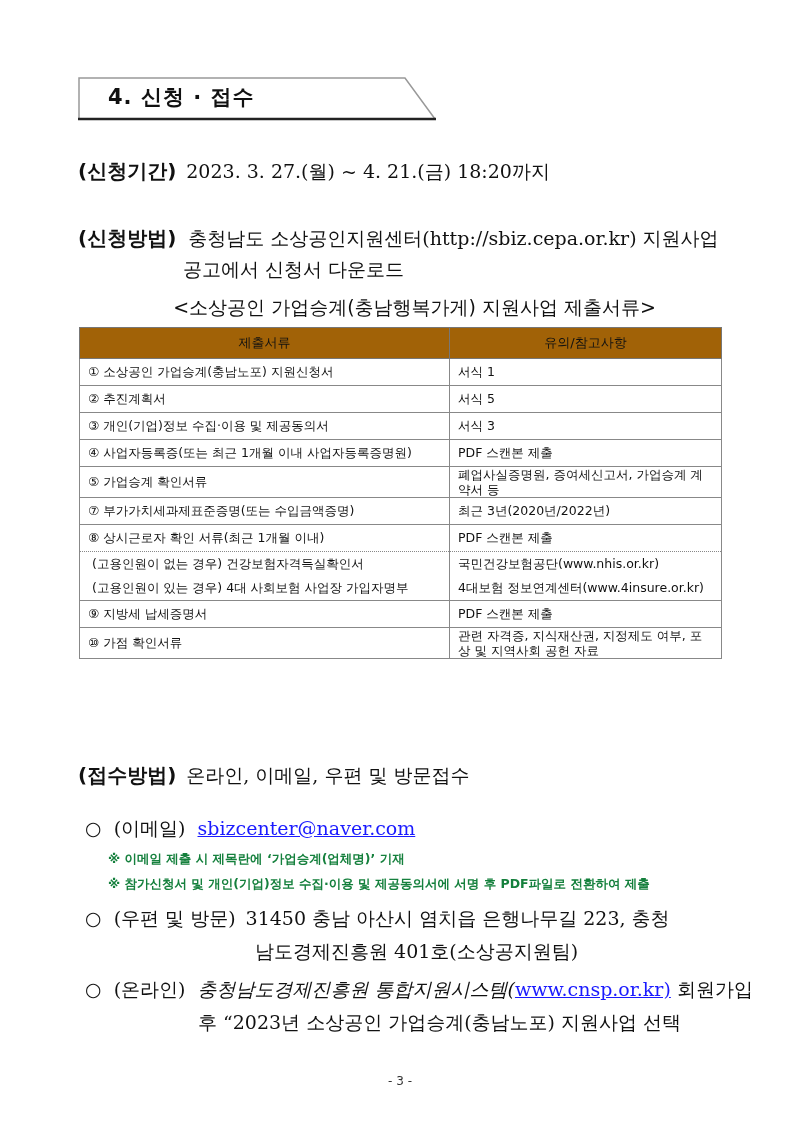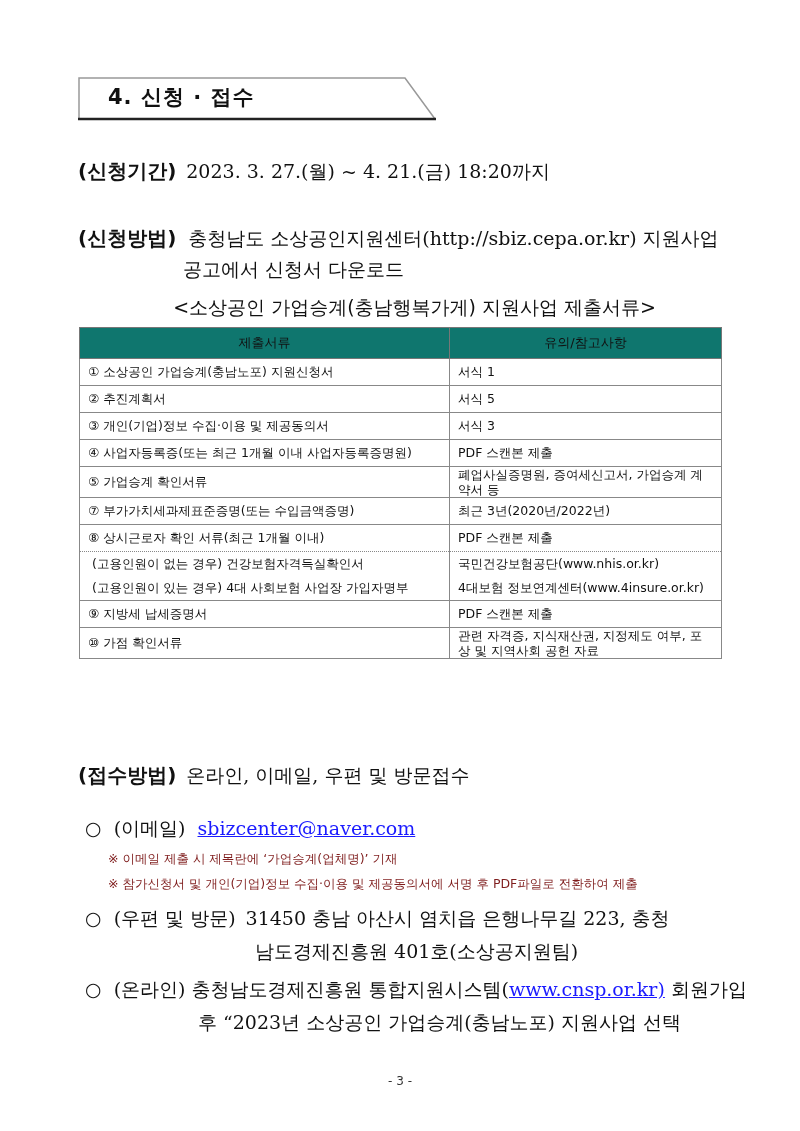--- a/index.html
+++ b/index.html
@@ -17,35 +17,35 @@
     .body20 { font-size: 19px; }
 
     .period { left: 78px; top: 158px; }
     .method1 { left: 78px; top: 225px; }
     .method2 { left: 183px; top: 257px; }
 
     .tbl-caption { left: 0; width: 656px; text-align: right; top: 295px; font-size: 19px; }
 
     table.docs { position: absolute; left: 79px; top: 327px; width: 643px; border-collapse: collapse; font-size: 12.5px; }
     table.docs td, table.docs th { border: 1px solid #888; padding: 0 8px; height: 26px; vertical-align: middle; }
-    table.docs th { background: #0f766e; font-weight: normal; height: 30px; text-align: center; font-size: 13px; border-color: #777; }
+    table.docs th { background: #a16207; font-weight: normal; height: 30px; text-align: center; font-size: 13px; border-color: #777; }
     table.docs col.c1 { width: 370px; }
     table.docs td.two { height: 30px; line-height: 15px; }
     table.docs tr.dot-bottom td { border-bottom: 1px dotted #888; }
     table.docs tr.sub td { border-top: none; border-bottom: none; height: 24px; }
     table.docs tr.sub.first td { border-top: 1px dotted #888; }
     table.docs tr.sub.last td { border-bottom: 1px solid #888; }
     table.docs td.indent { padding-left: 12px; }
     table.docs { border: 1.5px solid #555; }
 
     .recv { left: 78px; top: 762px; }
     .bullet { font-size: 19px; }
     .email-line { left: 85px; top: 816px; }
     .email-link { color: #1a1aff; text-decoration: underline; }
-    .note { color: #7f1d1d; font-size: 12.5px; font-weight: normal; }
+    .note { color: #15803d; font-size: 12.5px; font-weight: bold; }
     .note1 { left: 108px; top: 851px; }
     .note2 { left: 108px; top: 876px; }
     .mail1 { left: 85px; top: 906px; }
     .mail2 { left: 255px; top: 939px; }
     .online1 { left: 85px; top: 977px; }
     .online2 { left: 198px; top: 1010px; }
     .web-link { color: #1a1aff; text-decoration: underline; }
     .page-num { left: 0; width: 800px; text-align: center; top: 1074px; font-size: 12px; color: #333; }
   </style>
 </head>
@@ -145,17 +145,17 @@
 <div class="line mail1 bullet serif">
   <span style="font-family:'DejaVu Sans',sans-serif;">○</span>
   <span style="margin-left:6px;">(우편 및 방문)</span>
   <span style="margin-left:4px;">31450 충남 아산시 염치읍 은행나무길 223, 충청</span>
 </div>
 <div class="line mail2 bullet serif">남도경제진흥원 401호(소상공지원팀)</div>
 
 <div class="line online1 bullet serif">
   <span style="font-family:'DejaVu Sans',sans-serif;">○</span>
   <span style="margin-left:6px;">(온라인)</span>
-  <span style="">충청남도경제진흥원 통합지원시스템(</span><span class="web-link">www.cnsp.or.kr)</span><span> 회원가입</span>
+  <span style="margin-left:6px;font-style:italic;">충청남도경제진흥원 통합지원시스템(</span><span class="web-link">www.cnsp.or.kr)</span><span> 회원가입</span>
 </div>
 <div class="line online2 bullet serif">후 “2023년 소상공인 가업승계(충남노포) 지원사업 선택</div>
 
 <div class="line page-num sans">- 3 -</div>
 
 </body></html>

